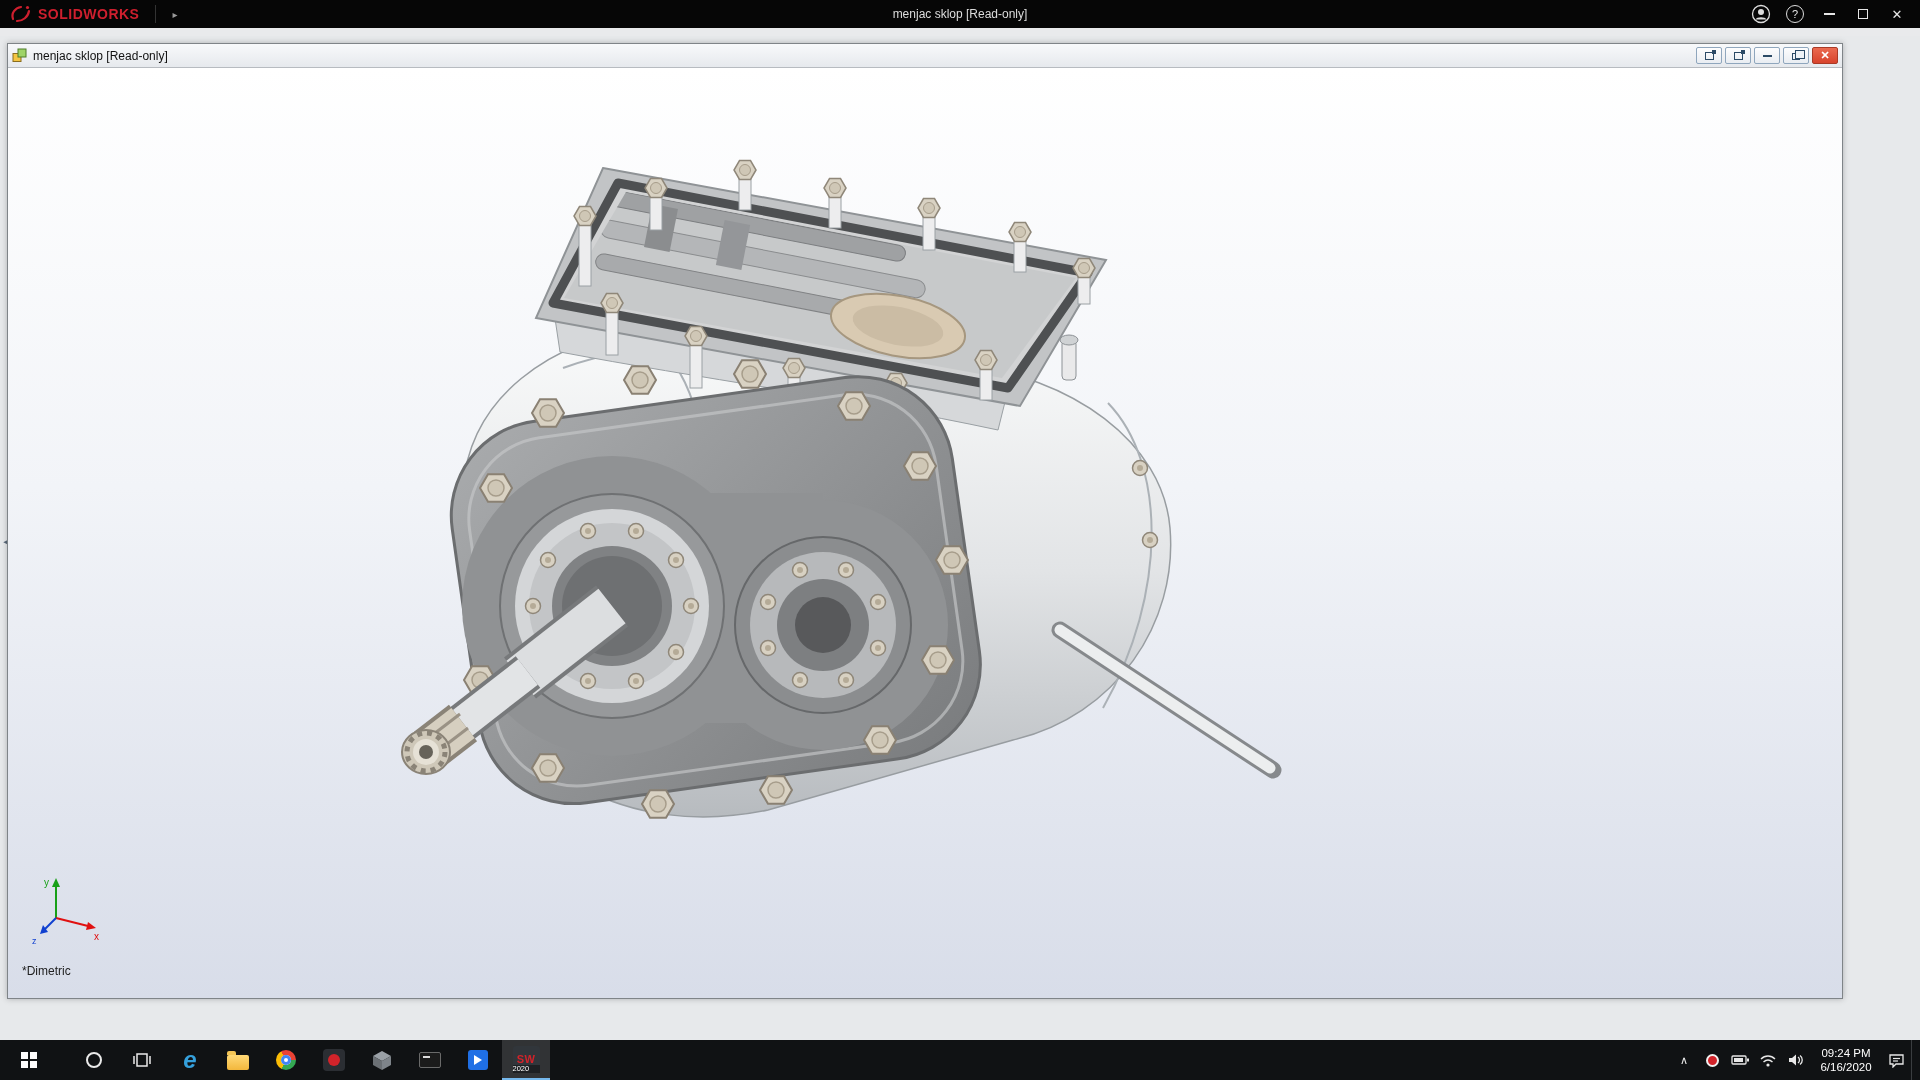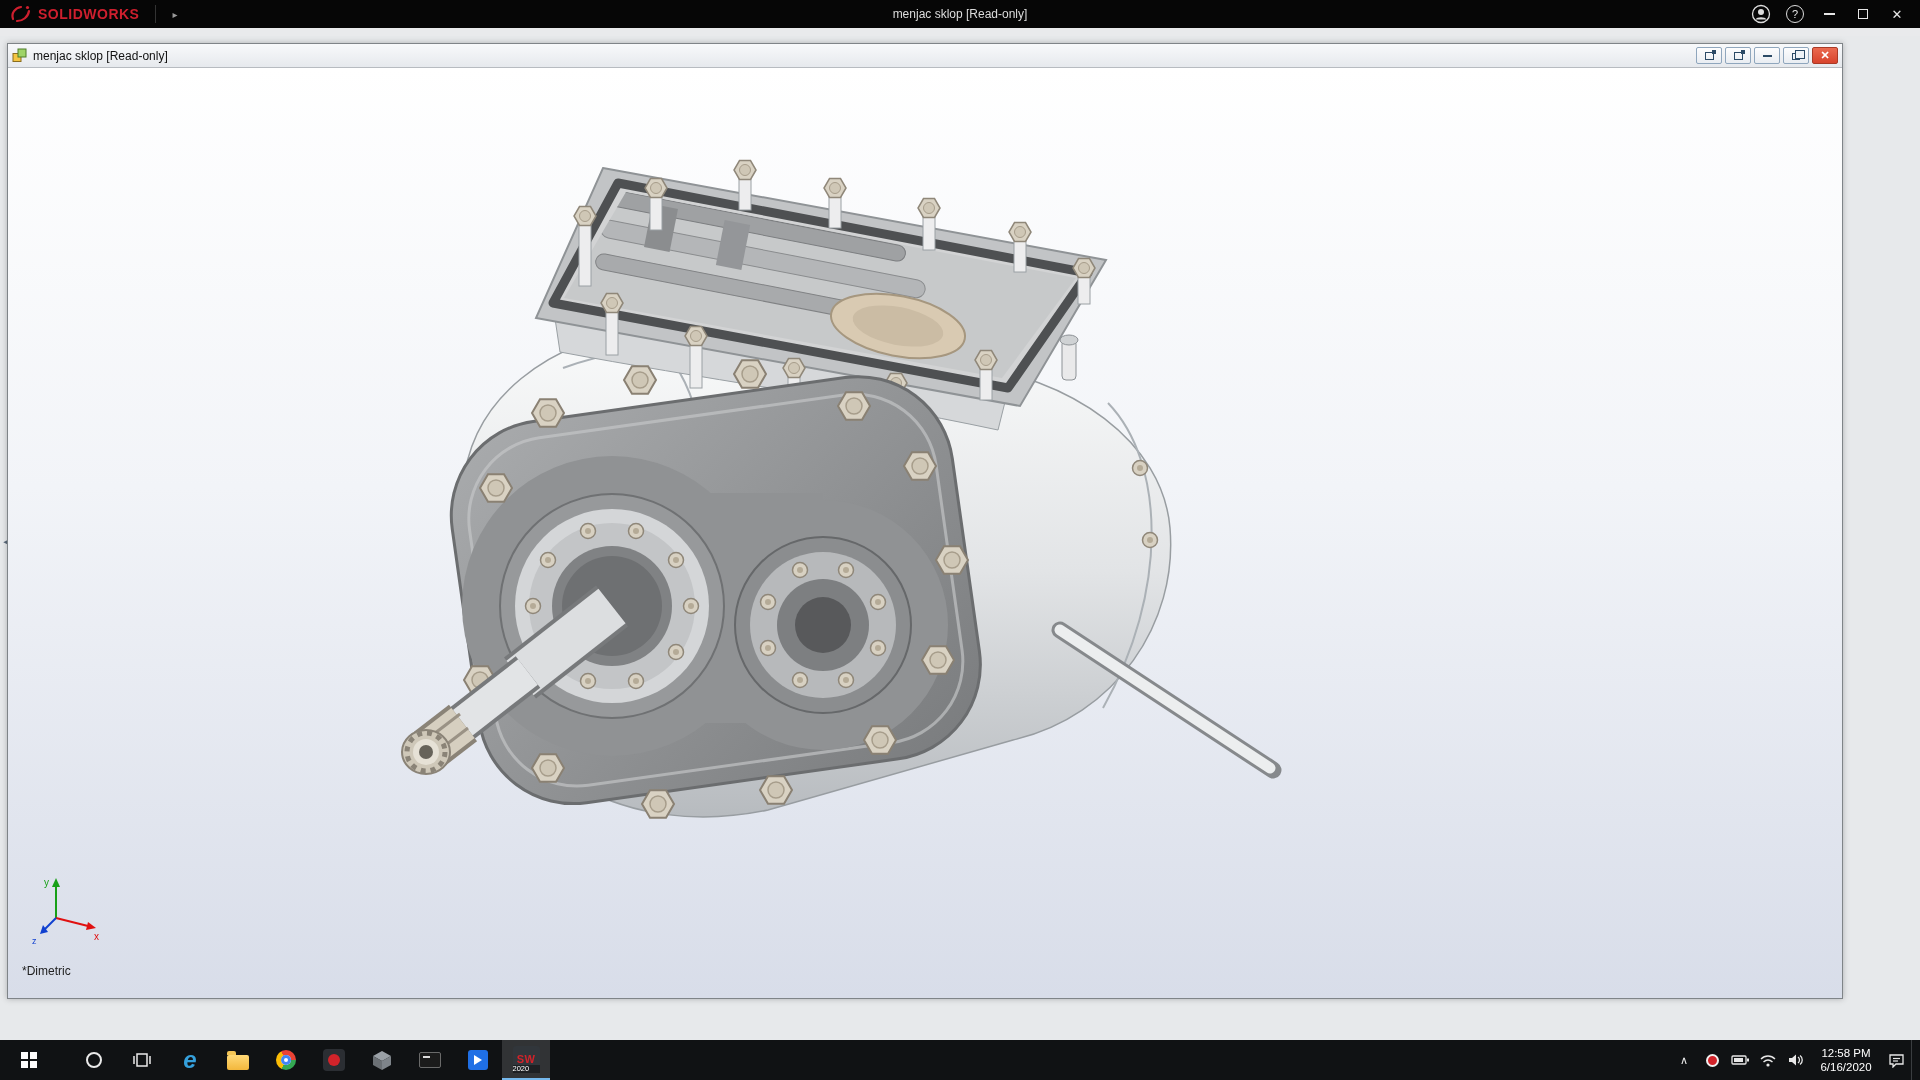--- a/index.html
+++ b/index.html
@@ -457,21 +457,21 @@
       </svg>
     </div>
     <div class="tray-btn">
       <svg width="16" height="14" viewBox="0 0 16 14">
         <polygon points="1,5 4,5 8,1.5 8,12.5 4,9 1,9" fill="#e8e8e8"></polygon>
         <path d="M10,4 C12,5.5 12,8.5 10,10" fill="none" stroke="#e8e8e8" stroke-width="1.3"></path>
         <path d="M12,2.5 C15,4.5 15,9.5 12,11.5" fill="none" stroke="#e8e8e8" stroke-width="1.3"></path>
       </svg>
     </div>
     <div class="clock">
-      <div>12:58 PM</div>
+      <div>09:24 PM</div>
       <div>6/16/2020</div>
     </div>
     <div class="tray-btn">
       <svg width="17" height="15" viewBox="0 0 17 15">
         <path d="M2,2 H15 V11 H8 L5,14 V11 H2 Z" fill="none" stroke="#e8e8e8" stroke-width="1.3"></path>
         <line x1="5" y1="5.5" x2="12" y2="5.5" stroke="#e8e8e8" stroke-width="1.2"></line>
         <line x1="5" y1="8" x2="10" y2="8" stroke="#e8e8e8" stroke-width="1.2"></line>
       </svg>
     </div>
     <div class="show-desktop"></div>

